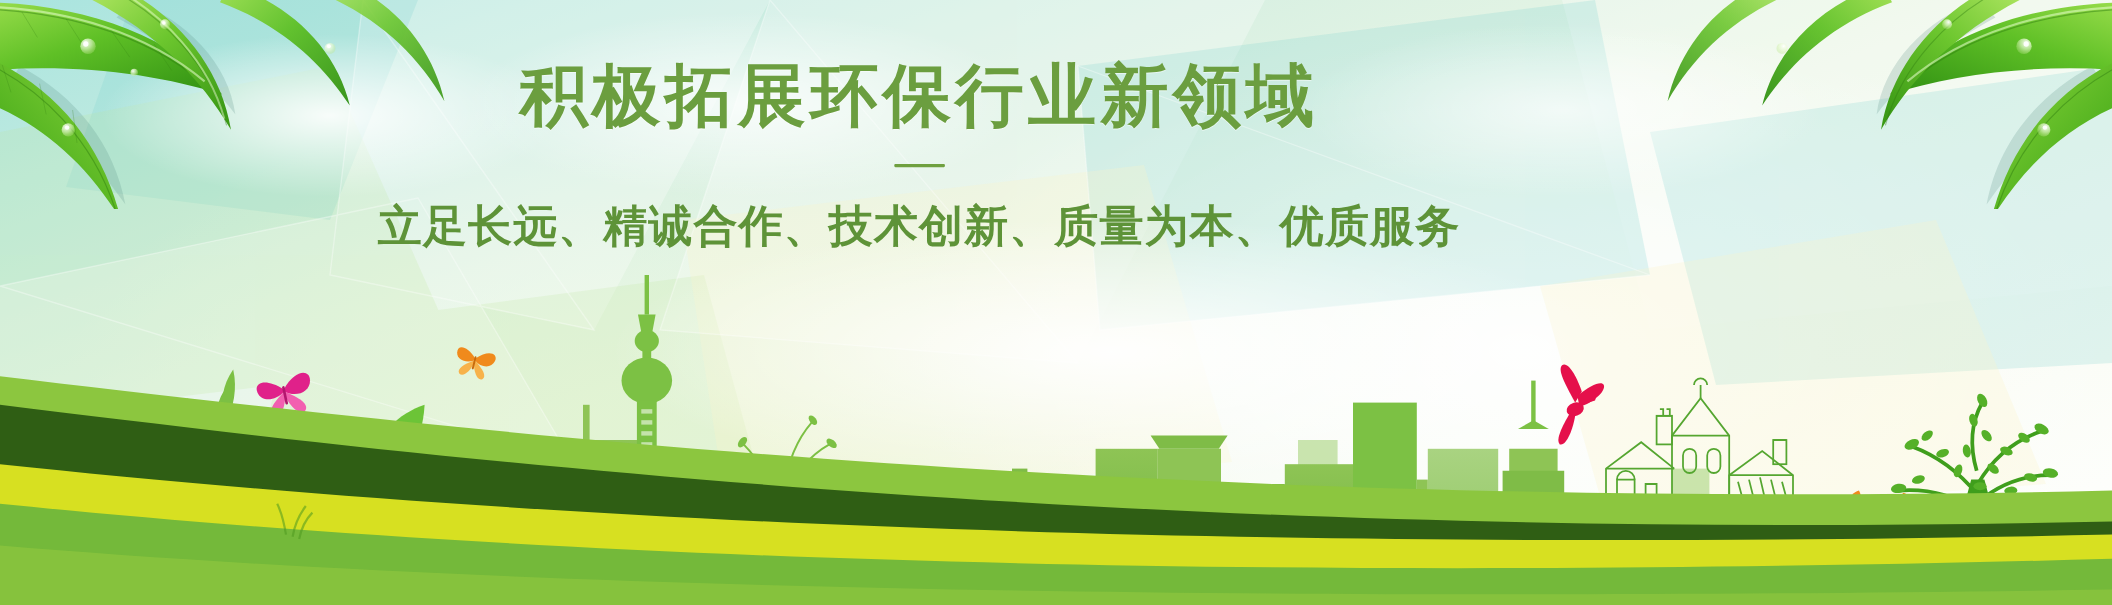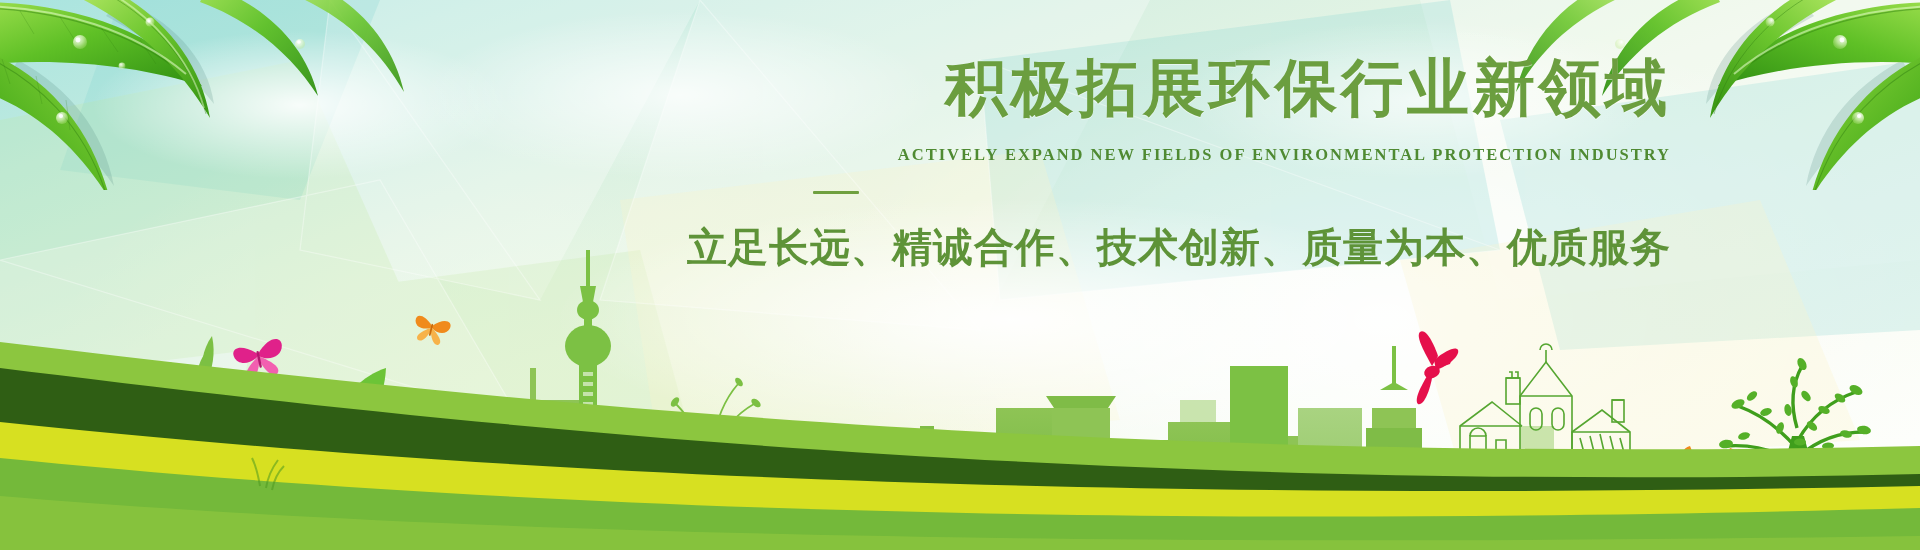--- a/index.html
+++ b/index.html
@@ -35,21 +35,21 @@
   .leaves-left{left:0;}
   .leaves-right{right:0;transform:scaleX(-1);}
 
   
   .scenery{position:absolute;left:0;bottom:0;width:1920px;height:300px;}
   .scenery svg{display:block;}
 
   
   .textblock{
     position:absolute;left:0;top:54px;width:1671px;
-    text-align:right;z-index:6;
+    text-align:center;z-index:6;
   }
   .title{
     font-family:"Liberation Serif",serif;
     font-weight:700;
     font-size:62px;
     line-height:1.12;
     letter-spacing:4px;
     color:#6b9e3f;
     margin:0;
     text-shadow:0 1px 0 rgba(255,255,255,.5);
@@ -208,21 +208,20 @@
       <circle cx="78" cy="40" r="2.4" fill="#ffffff" opacity=".9"></circle>
       <circle cx="150" cy="22" r="4.5" fill="url(#drop)"></circle>
       <circle cx="62" cy="118" r="6" fill="url(#drop)"></circle>
       <circle cx="61" cy="116" r="2" fill="#ffffff" opacity=".9"></circle>
       <circle cx="300" cy="44" r="5" fill="url(#drop)"></circle>
     </svg>
   </div>
 
   <div class="textblock">
     <h1 class="title">积极拓展环保行业新领域</h1>
-    <div class="subtitle">ACTIVELY EXPAND NEW FIELDS OF ENVIRONMENTAL PROTECTION INDUSTRY</div>
     <div class="divider"></div>
     <div class="slogan">立足长远、精诚合作、技术创新、质量为本、优质服务</div>
   </div>
 
   <div class="scenery">
     <svg width="1920" height="300" viewBox="0 0 1920 300">
       <defs>
         <linearGradient id="bldA" x1="0" y1="0" x2="0" y2="1">
           <stop offset="0%" stop-color="#8ec455"></stop>
             <stop offset="100%" stop-color="#6cb238"></stop>

